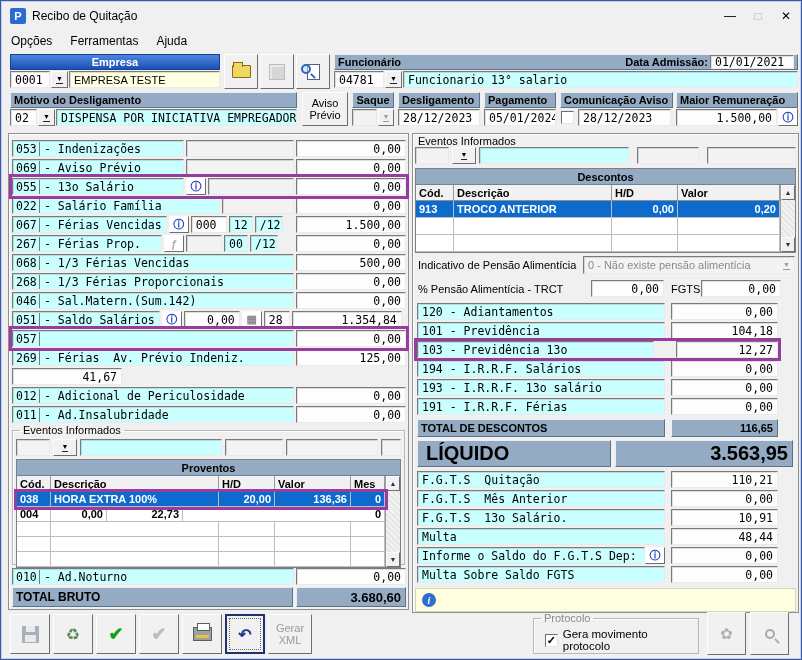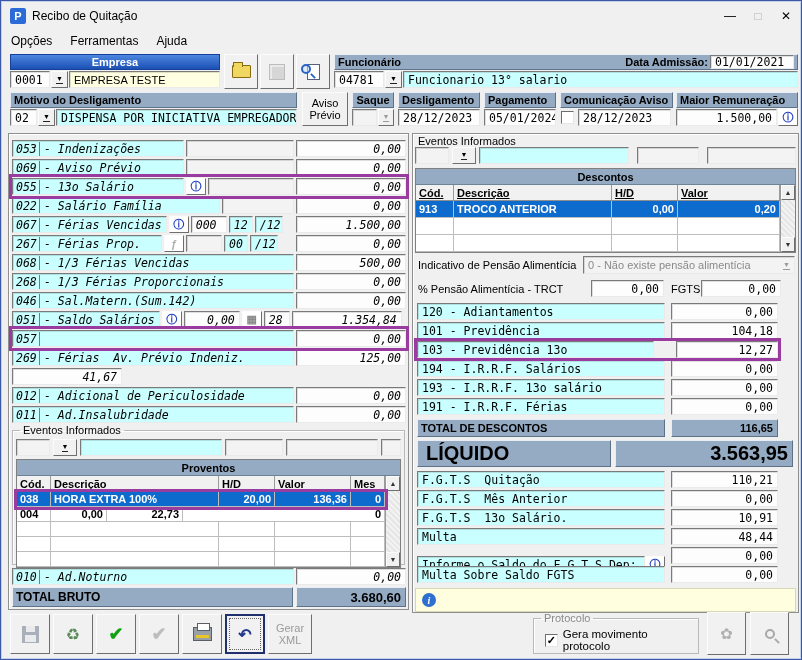--- a/index.html
+++ b/index.html
@@ -43,39 +43,39 @@
   .hl { outline:3px solid #9a3b9f; z-index:3; }
 
   .emp-hdr { background:linear-gradient(#4d86e0,#1c50b4); color:#fff; font-weight:bold; font-size:11px;
     display:flex; align-items:center; justify-content:center; border:1px solid #16409a; }
 
   
   .panel { border:1px solid #8f8f8f; box-shadow:inset 1px 1px 0 #ffffff; background:#f0f0f0; }
 
   
   .lrow { position:absolute; left:3px; width:394px; height:19px; display:flex; align-items:center; gap:2px; }
-  .lrow .seg { height:17px; display:flex; align-items:center;font-style:italic; }
+  .lrow .seg { height:17px; display:flex; align-items:center; }
   .lrow .code { width:27px; padding-left:3px; border-right:1px solid #7a7a7a; }
   .codewrap { height:17px; display:flex; }
   .flex1 { flex:1; }
   .val { width:110px; height:17px; }
 
   
   fieldset.grp { border:1px solid #b9b9b9; box-shadow:inset 1px 1px 0 #fff; padding:2px 3px; }
   fieldset.grp legend { font-size:11px; padding:0 3px; margin-left:4px; }
   fieldset.grp.dis legend { color:#8a8a8a; }
 
   
   .tbl { border:1px solid #808080; background:#fff; display:flex; flex-direction:column; }
   .tbl-title { height:16px; font-weight:bold; display:flex; align-items:center; justify-content:center;
     background:#95abc3; border-bottom:1px solid #6e8298; }
   .tbl-body { flex:1; display:flex; }
   .tbl-main { flex:1; display:flex; flex-direction:column; }
   .trow { display:flex; border-bottom:1px solid #bdbdbd; }
-  .trow.head { background:#f1f1f1; border-bottom:1px solid #8f8f8f; font-weight:bold;text-decoration:underline; }
+  .trow.head { background:#f1f1f1; border-bottom:1px solid #8f8f8f; font-weight:bold; }
   .trow > span { display:flex; align-items:center; padding:0 3px; border-right:1px solid #bdbdbd; overflow:hidden;
     font-weight:bold; font-size:11px; }
   .trow.head > span { border-right:1px solid #9a9a9a; }
   .trow.sel > span { background:#0d6bcd; color:#fff; }
   .sbar { width:15px; display:flex; flex-direction:column; background:#ececec; border-left:1px solid #9a9a9a; }
   .sbtn { height:15px; font-size:7px; color:#333; }
   .strack { flex:1; background:repeating-linear-gradient(45deg,#f2f2f2 0 2px,#e6e6e6 2px 4px); }
 
   .cb { width:13px; height:13px; background:#fff; border:1px solid; border-color:#6e6e6e #e6e6e6 #e6e6e6 #6e6e6e;
     display:flex; align-items:center; justify-content:center; font-size:11px; font-weight:bold; }
@@ -485,21 +485,21 @@
       <div class="abs steel cell right" style="left:202px;top:306px;width:178px;height:27px;font-weight:bold;font-size:20px">3.563,95</div>
 
       <div class="abs sunken cyan cell mono" style="left:4px;top:337px;width:248px;height:17px">F.G.T.S  Quitação</div>
       <div class="abs sunken cell mono right" style="left:258px;top:337px;width:107px;height:17px">110,21</div>
       <div class="abs sunken cyan cell mono" style="left:4px;top:356px;width:248px;height:17px">F.G.T.S  Mês Anterior</div>
       <div class="abs sunken cell mono right" style="left:258px;top:356px;width:107px;height:17px">0,00</div>
       <div class="abs sunken cyan cell mono" style="left:4px;top:375px;width:248px;height:17px">F.G.T.S  13o Salário.</div>
       <div class="abs sunken cell mono right" style="left:258px;top:375px;width:107px;height:17px">10,91</div>
       <div class="abs sunken cyan cell mono" style="left:4px;top:394px;width:248px;height:17px">Multa</div>
       <div class="abs sunken cell mono right" style="left:258px;top:394px;width:107px;height:17px">48,44</div>
-      <div class="abs" style="left:4px;top:422px;width:248px;height:17px;display:flex">
+      <div class="abs" style="left:4px;top:413px;width:248px;height:17px;display:flex">
         <span class="sunken cyan cell mono" style="flex:1">Informe o Saldo do F.G.T.S Dep:</span>
         <span class="ibtn">
             <span>ⓘ</span>
           </span>
       </div>
       <div class="abs sunken cell mono right" style="left:258px;top:413px;width:107px;height:17px">0,00</div>
       <div class="abs sunken cyan cell mono" style="left:4px;top:432px;width:248px;height:17px">Multa Sobre Saldo FGTS</div>
       <div class="abs sunken cell mono right" style="left:258px;top:432px;width:107px;height:17px">0,00</div>
 
       <div class="abs" style="left:2px;top:454px;width:381px;height:24px;background:#ffffdf;border:1px solid #d6d6b8;display:flex;align-items:center;padding:0 6px">

